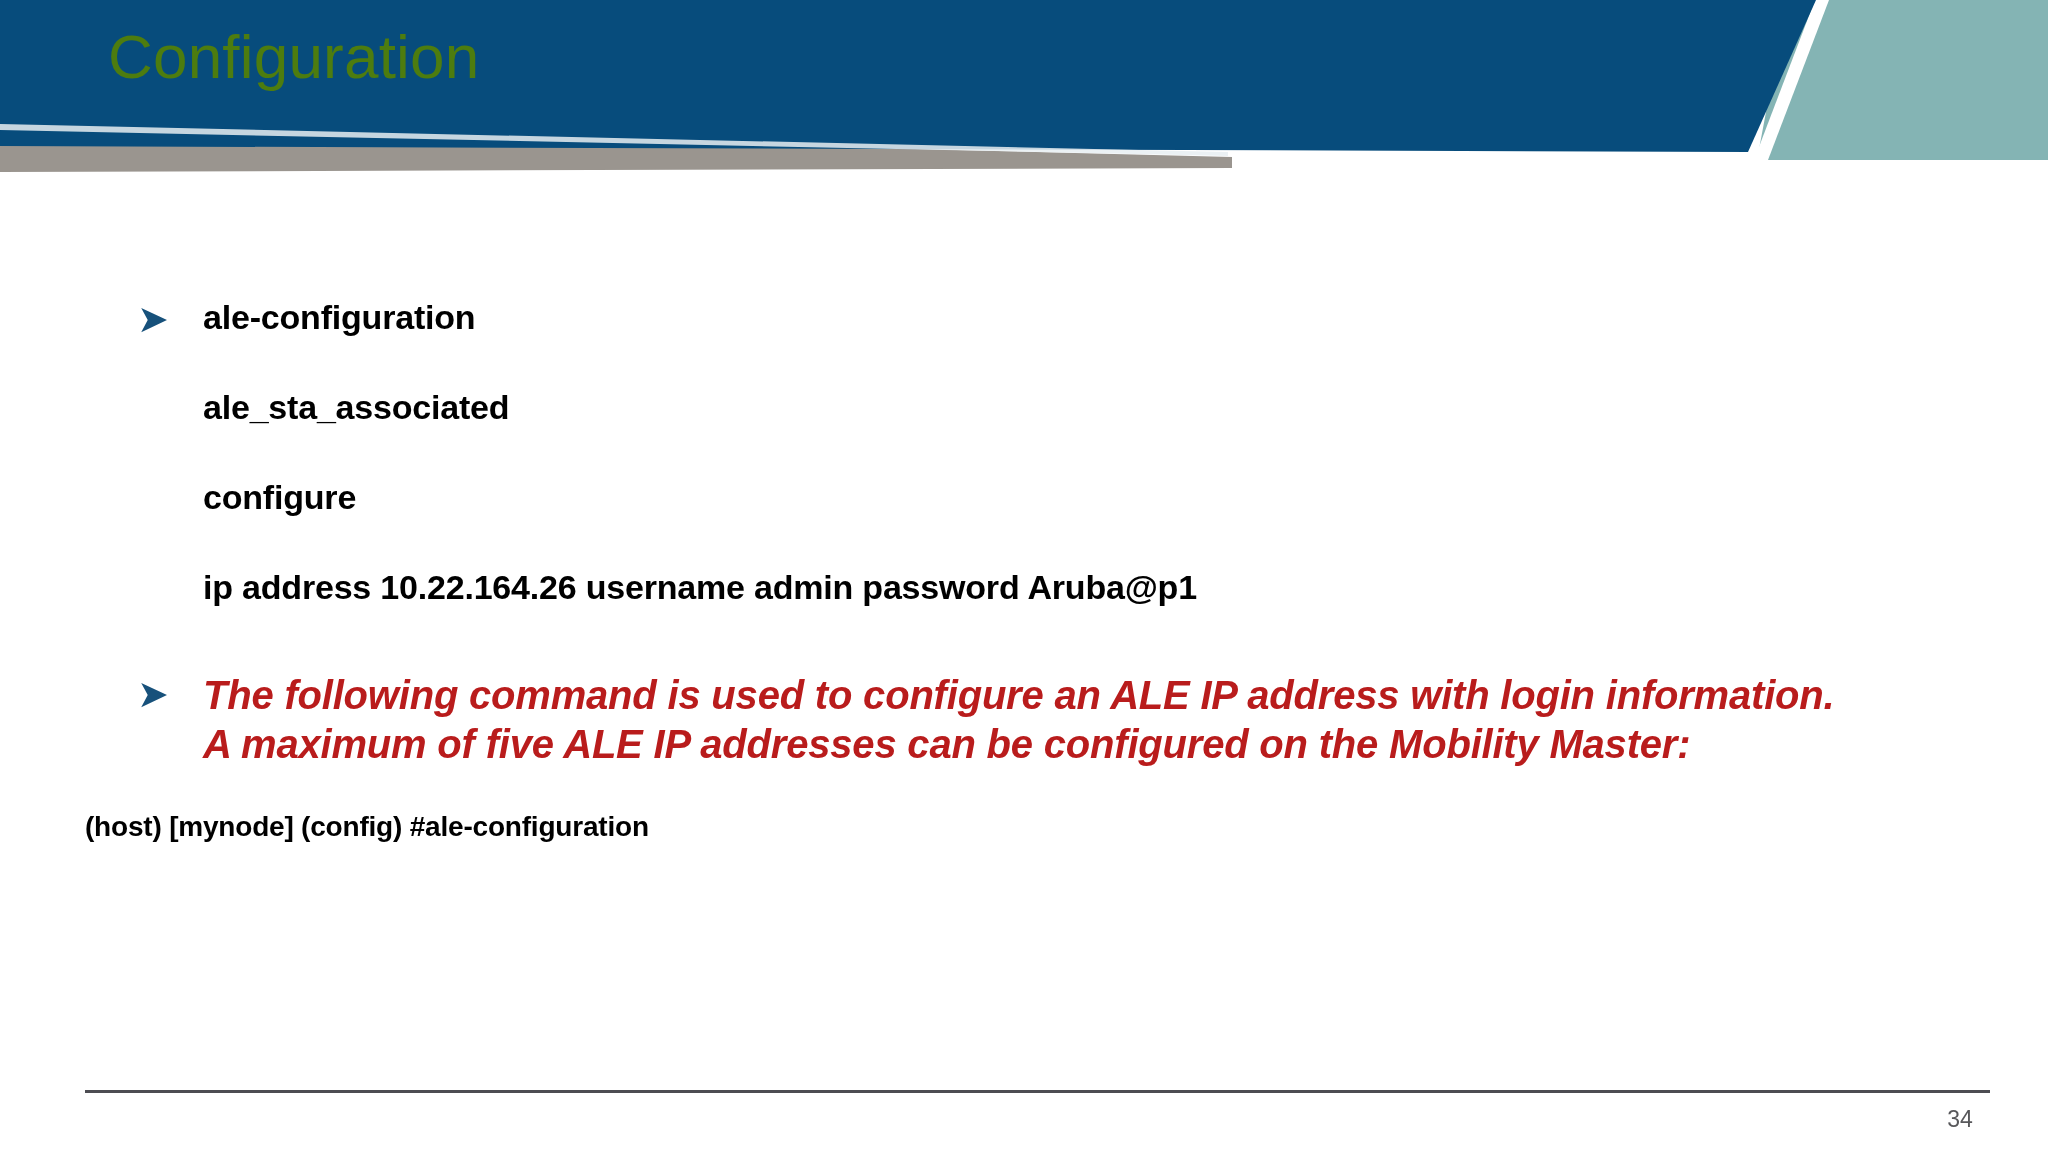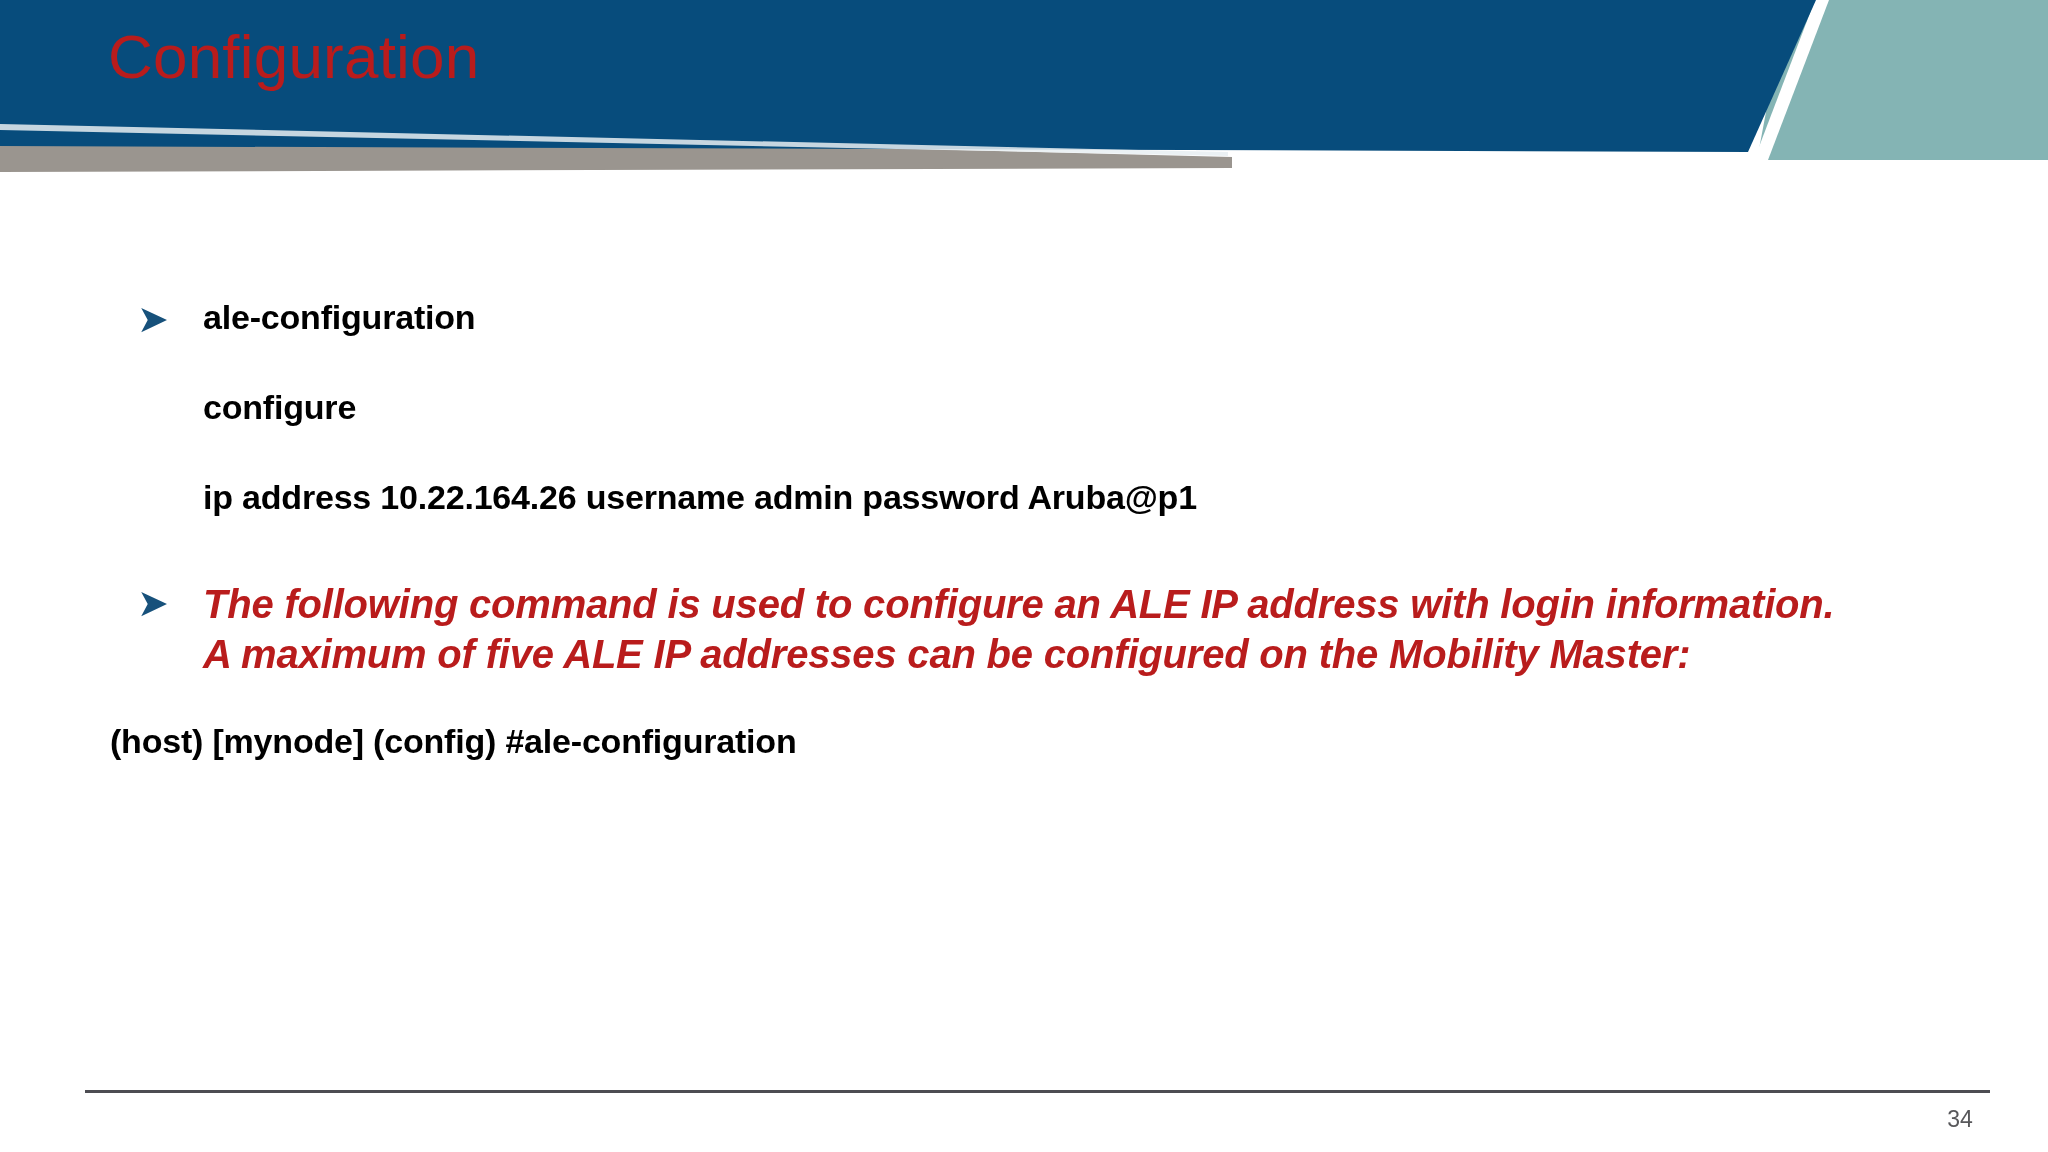--- a/index.html
+++ b/index.html
@@ -34,21 +34,21 @@
     top: 0;
     display: block;
   }
   .slide-title {
     position: absolute;
     left: 108px;
     top: 24px;
     font-size: 62px;
     line-height: 1.05;
     font-weight: 400;
-    color: #b91c1c;
+    color: #4d7c0f;
     letter-spacing: 0.2px;
     white-space: nowrap;
     font-family: "Liberation Sans", sans-serif;
   }
 
   
   .content {
     position: absolute;
     left: 0;
     top: 248px;
@@ -86,22 +86,22 @@
     font-weight: bold;
     color: #b91c1c;
     line-height: 1.24;
     max-width: 1660px;
     letter-spacing: -0.2px;
     font-style: italic;
   }
   .gap-lg { height: 62px; }
   .gap-md { height: 40px; }
   .cmd-block {
-    padding-left: 110px;
-    font-size: 34px;
+    padding-left: 85px;
+    font-size: 28px;
     font-weight: bold;
     color: #000000;
     line-height: 1.24;
     max-width: 1700px;
     letter-spacing: -0.2px;
   }
 
   
   .footer-rule {
     position: absolute;
@@ -142,20 +142,21 @@
     </svg>
     <div class="slide-title">Configuration</div>
   </div>
 
   <div class="content">
 
     <div class="bullet-block">
       <span class="bullet-marker">➤</span>
       <div class="bullet-lines">
         <div class="ln">ale-configuration</div>
+        <div class="ln">ale_sta_associated</div>
         <div class="ln">configure</div>
         <div class="ln">ip address 10.22.164.26 username admin password Aruba@p1</div>
       </div>
     </div>
 
     <div class="gap-lg"></div>
 
     <div class="bullet-block">
       <span class="bullet-marker">➤</span>
       <div class="para">The following command is used to configure an ALE IP address with login information. A maximum of five ALE IP addresses can be configured on the Mobility Master:</div>

